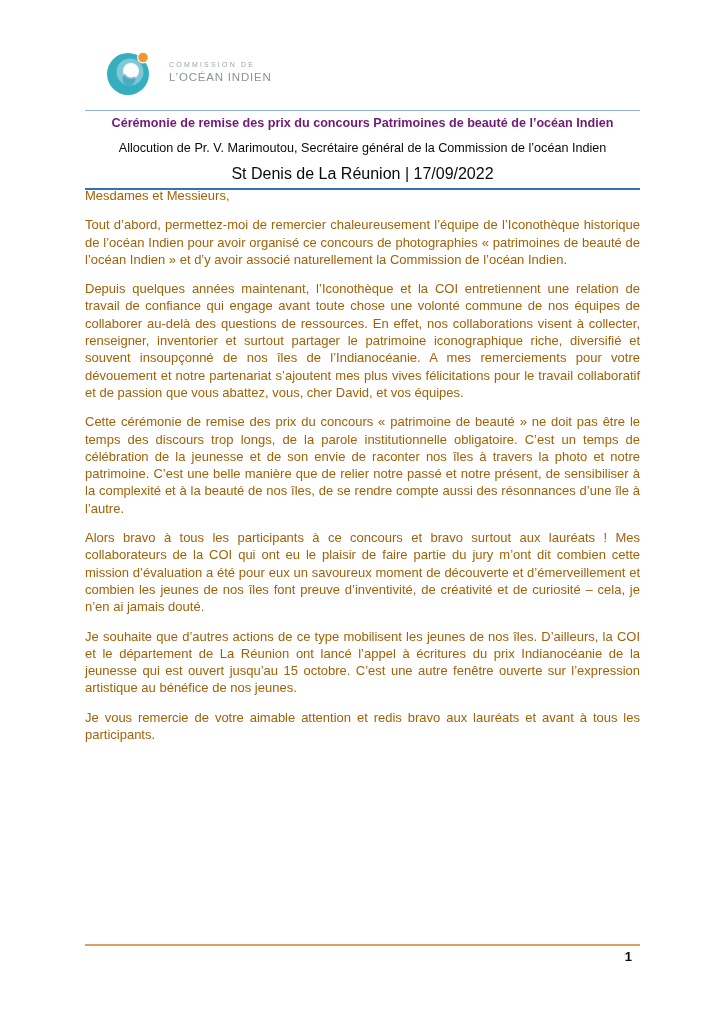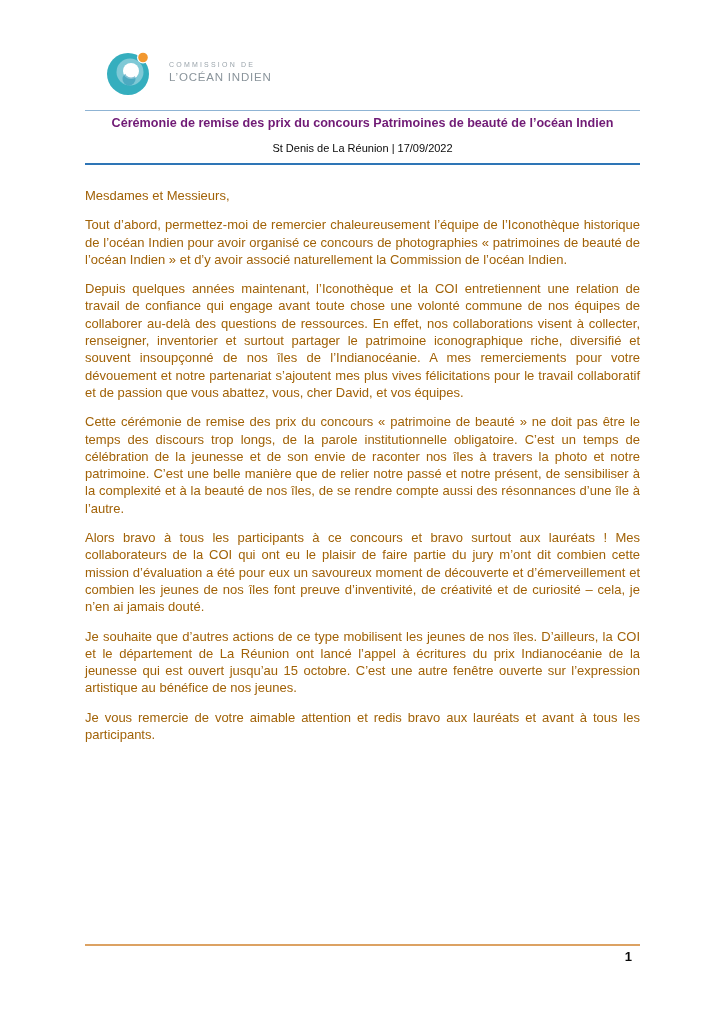--- a/index.html
+++ b/index.html
@@ -44,21 +44,21 @@
   .header .title {
     font-weight: bold; font-size: 12.6px; line-height: 15px;
     white-space: nowrap;
     color: #701a75;
   }
   .header .subtitle {
     margin-top: 10px; font-size: 12.6px; line-height: 15px;
     color: #0a0a0a;
   }
   .header .dateline {
-    margin-top: 10px; font-size: 11px; line-height: 15px;
+    margin-top: 10px; font-size: 16px; line-height: 15px;
     color: #0a0a0a;
   }
 
   
   .bodytext {
     position: absolute; left: 85px; top: 187px; width: 555px;
     font-size: 13px; line-height: 17.3px;
     text-align: justify;
     color: #a16207;
   }
@@ -94,20 +94,21 @@
       <circle cx="39" cy="11.5" r="4.8" fill="#F2982F"></circle>
     </svg>
     <div class="logo-text">
       <div class="org-small">COMMISSION DE</div>
       <div class="org-large">L’OCÉAN INDIEN</div>
     </div>
   </div>
 
   <div class="header">
     <div class="title">Cérémonie de remise des prix du concours Patrimoines de beauté de l’océan Indien</div>
+    <div class="subtitle">Allocution de Pr. V. Marimoutou, Secrétaire général de la Commission de l’océan Indien</div>
     <div class="dateline">St Denis de La Réunion | 17/09/2022</div>
   </div>
 
   <div class="bodytext">
     <p class="salutation">Mesdames et Messieurs,</p>
     <p>Tout d’abord, permettez-moi de remercier chaleureusement l’équipe de l’Iconothèque historique de l’océan Indien pour avoir organisé ce concours de photographies « patrimoines de beauté de l’océan Indien » et d’y avoir associé naturellement la Commission de l’océan Indien.</p>
     <p>Depuis quelques années maintenant, l’Iconothèque et la COI entretiennent une relation de travail de confiance qui engage avant toute chose une volonté commune de nos équipes de collaborer au-delà des questions de ressources. En effet, nos collaborations visent à collecter, renseigner, inventorier et surtout partager le patrimoine iconographique riche, diversifié et souvent insoupçonné de nos îles de l’Indianocéanie. A mes remerciements pour votre dévouement et notre partenariat s’ajoutent mes plus vives félicitations pour le travail collaboratif et de passion que vous abattez, vous, cher David, et vos équipes.</p>
     <p>Cette cérémonie de remise des prix du concours « patrimoine de beauté » ne doit pas être le temps des discours trop longs, de la parole institutionnelle obligatoire. C’est un temps de célébration de la jeunesse et de son envie de raconter nos îles à travers la photo et notre patrimoine. C’est une belle manière que de relier notre passé et notre présent, de sensibiliser à la complexité et à la beauté de nos îles, de se rendre compte aussi des résonnances d’une île à l’autre.</p>
     <p>Alors bravo à tous les participants à ce concours et bravo surtout aux lauréats ! Mes collaborateurs de la COI qui ont eu le plaisir de faire partie du jury m’ont dit combien cette mission d’évaluation a été pour eux un savoureux moment de découverte et d’émerveillement et combien les jeunes de nos îles font preuve d’inventivité, de créativité et de curiosité – cela, je n’en ai jamais douté.</p>
     <p>Je souhaite que d’autres actions de ce type mobilisent les jeunes de nos îles. D’ailleurs, la COI et le département de La Réunion ont lancé l’appel à écritures du prix Indianocéanie de la jeunesse qui est ouvert jusqu’au 15 octobre. C’est une autre fenêtre ouverte sur l’expression artistique au bénéfice de nos jeunes.</p>

